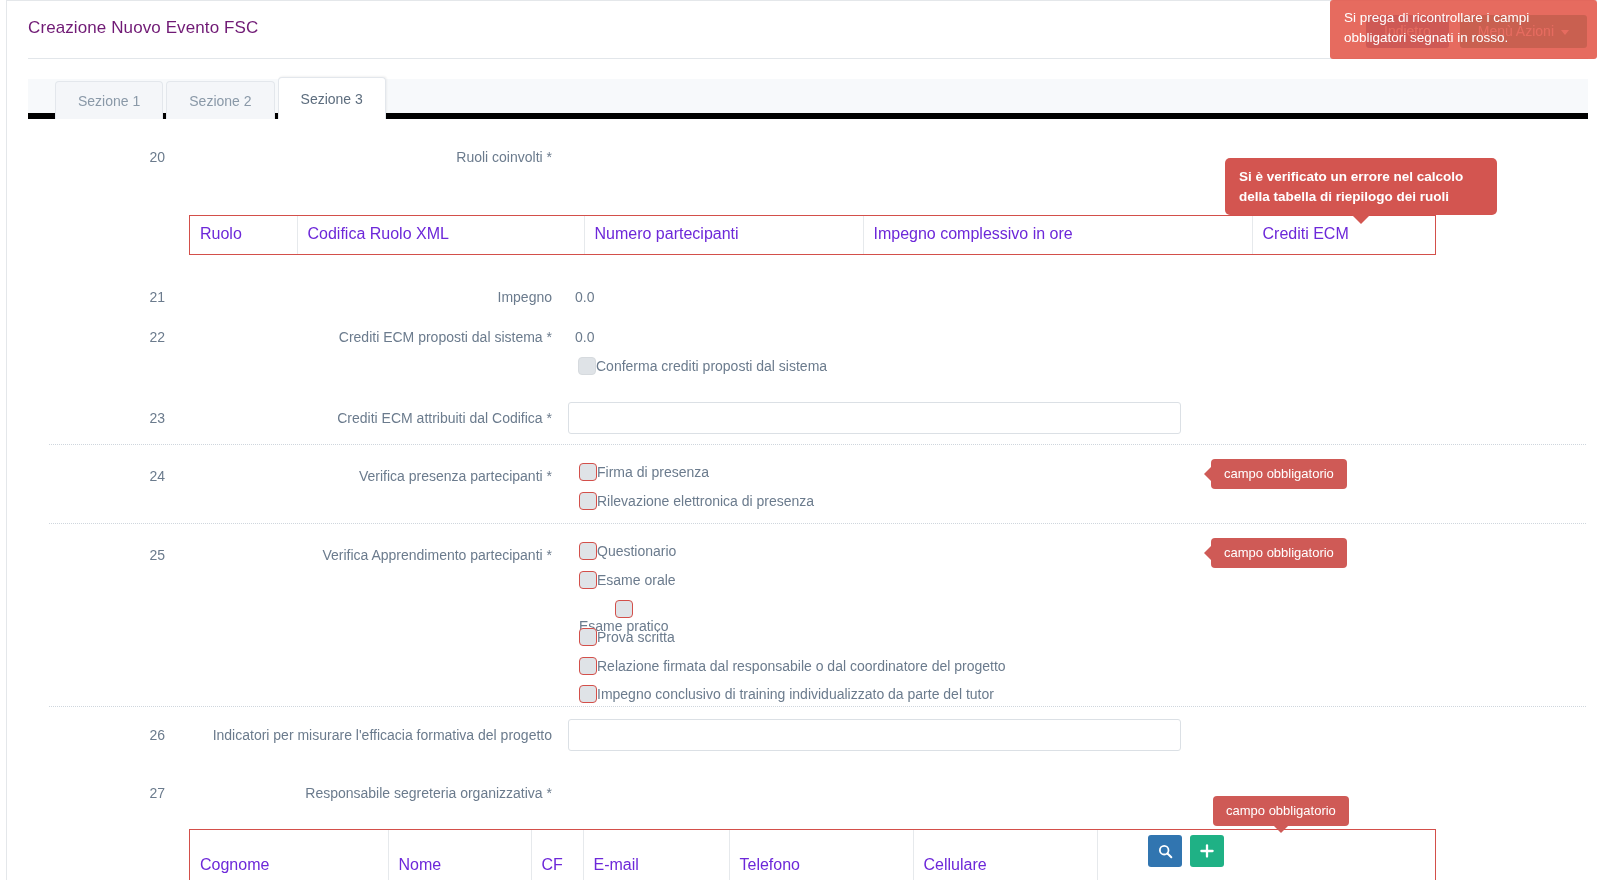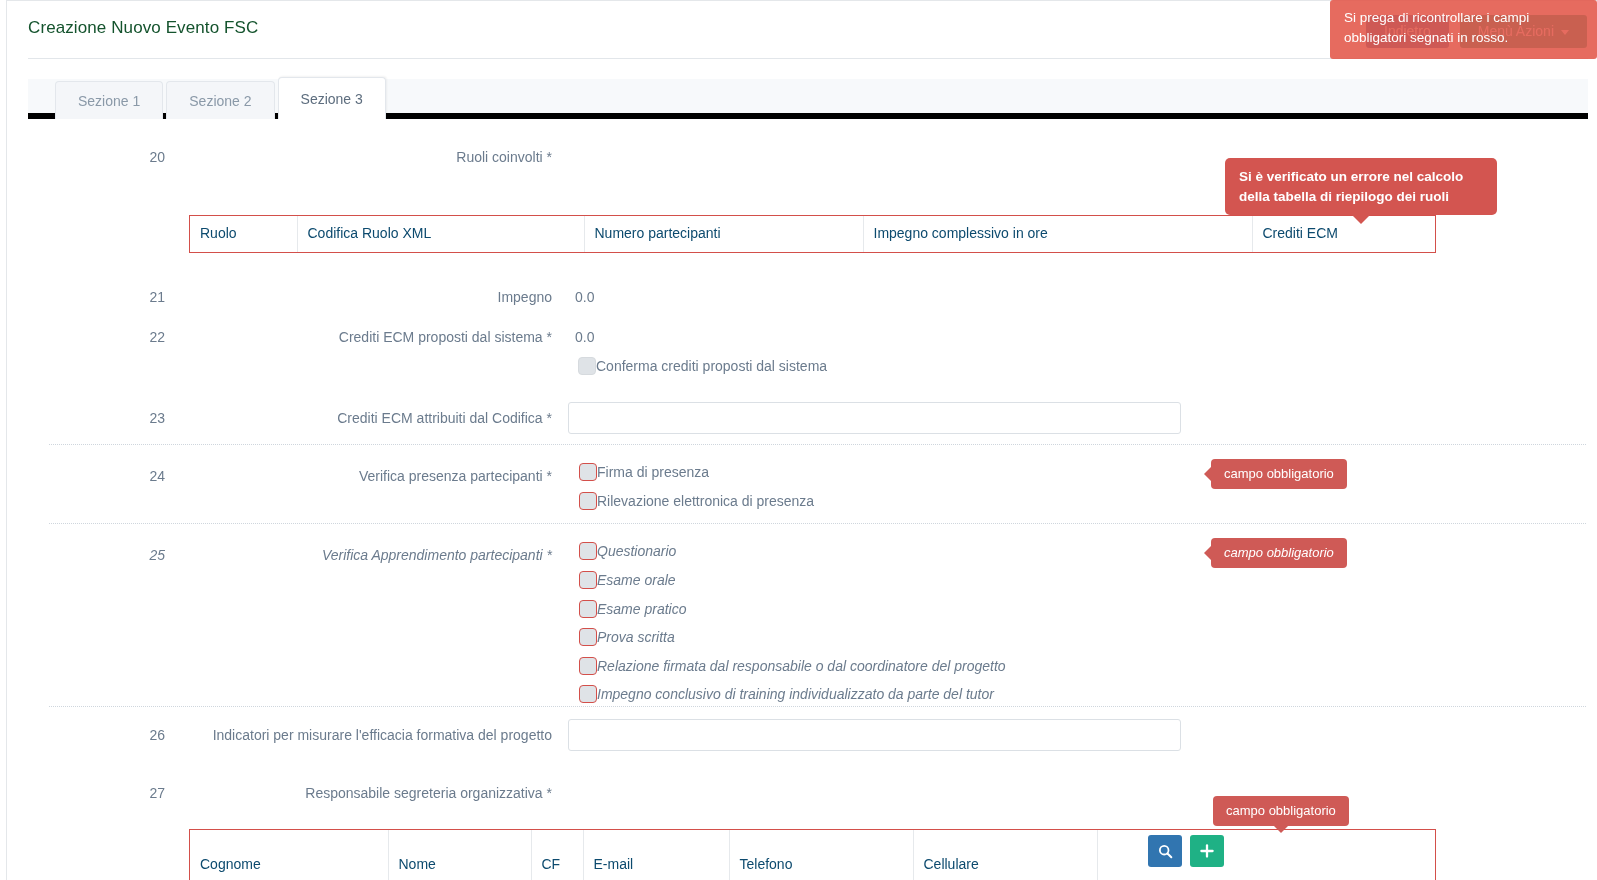--- a/index.html
+++ b/index.html
@@ -28,21 +28,21 @@
     border-top: 1px solid #e4e7ea;
   }
   .panel-head {
     position: relative;
     height: 58px;
   }
   .panel-title {
     position: absolute;
     left: 21px; top: 17px;
     font-size: 17px;
-    color: #14532d;
+    color: #701a75;
     letter-spacing: .1px;
     white-space: nowrap;
   }
   .head-actions {
     position: absolute;
     right: 10px; top: 14px;
     display: flex;
     gap: 11px;
     align-items: flex-start;
   }
@@ -197,22 +197,22 @@
     background: #ffffff;
     border-collapse: collapse;
   }
   .gridtable table {
     border-collapse: collapse;
     width: 100%;
     table-layout: fixed;
   }
   .gridtable th {
     font-weight: normal;
-    font-size: 14px;
-    color: #0c4a6e;
+    font-size: 16px;
+    color: #6d28d9;
     text-align: left;
     padding: 9px 10px 11px 10px;
     border-right: 1px solid #e6e9ec;
     vertical-align: bottom;
     white-space: nowrap;
     overflow: hidden;
   }
   .gridtable th:last-child { border-right: none; }
 
   .tbl-actions {
@@ -412,36 +412,36 @@
           <span class="cbox"></span>
           <span class="cblabel">Rilevazione elettronica di presenza</span>
         </div>
         <div class="badge left" style="left:1204px; top:14px;">
           <span>campo obbligatorio</span>
         </div>
       </div>
 
       <div class="rowsep"></div>
 
-      <div class="row" style="height:182px;font-style:italic;">
+      <div class="row" style="height:182px;">
         <div class="num" style="left:118px; top:23px;">25</div>
         <div class="lbl" style="top:23px;">
           <span>Verifica Apprendimento partecipanti</span>
           <span class="req">*</span>
         </div>
 
         <div class="cbrow" style="left:572px; top:18px;">
           <span class="cbox"></span>
           <span class="cblabel">Questionario</span>
         </div>
         <div class="cbrow" style="left:572px; top:47px;">
           <span class="cbox"></span>
           <span class="cblabel">Esame orale</span>
         </div>
-        <div class="cbrow" style="left:572px; top:76px;">
+        <div class="cbrow" style="left:572px; top:76px;flex-direction:column;">
           <span class="cbox"></span>
           <span class="cblabel">Esame pratico</span>
         </div>
         <div class="cbrow" style="left:572px; top:104px;">
           <span class="cbox"></span>
           <span class="cblabel">Prova scritta</span>
         </div>
         <div class="cbrow" style="left:572px; top:133px;">
           <span class="cbox"></span>
           <span class="cblabel">Relazione firmata dal responsabile o dal coordinatore del progetto</span>

